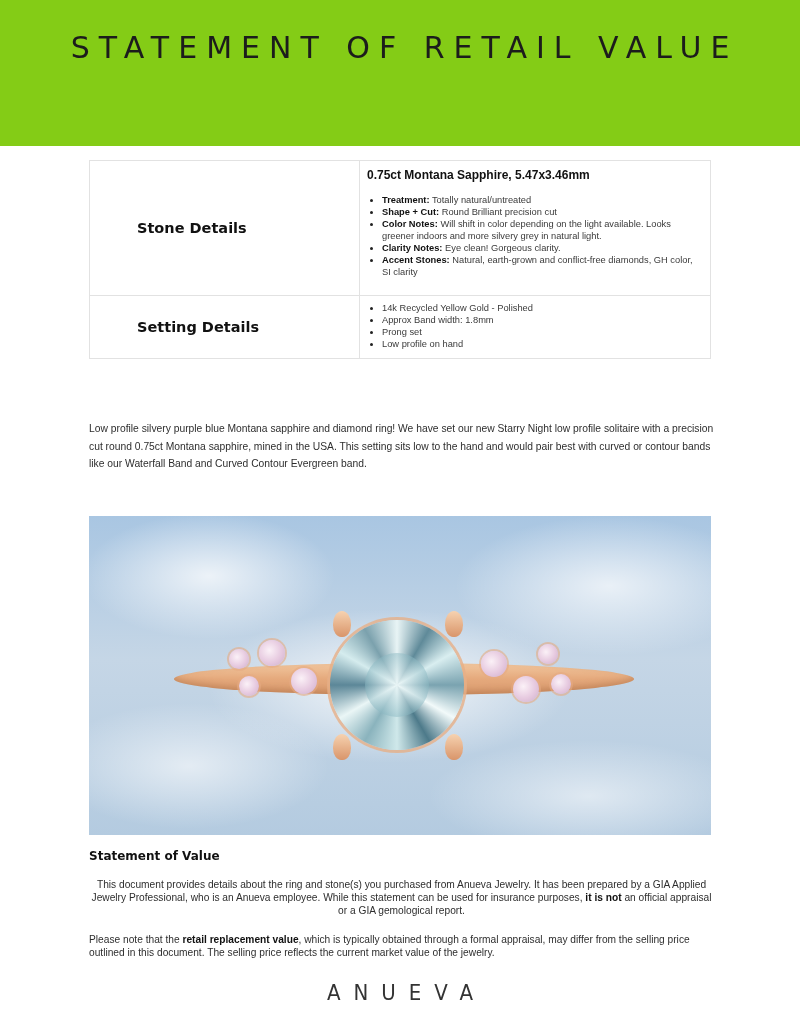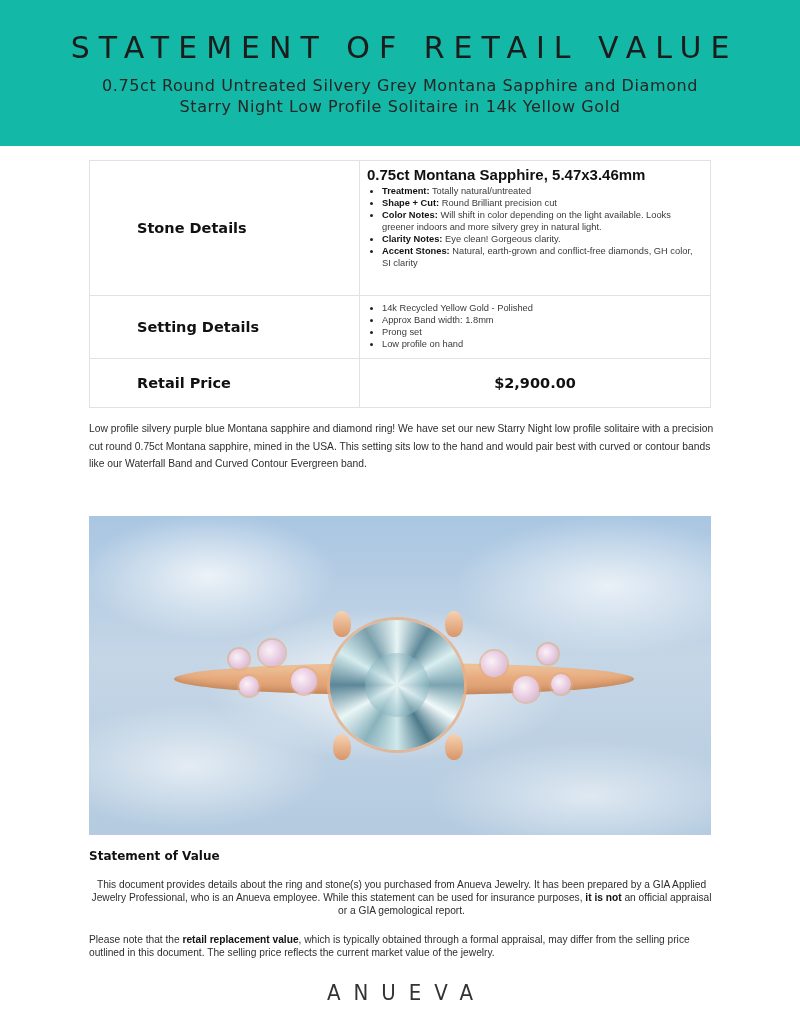--- a/index.html
+++ b/index.html
@@ -1,21 +1,21 @@
 <!DOCTYPE html>
 <html><head>
 <meta charset="utf-8">
 <style>
   * { box-sizing: border-box; margin: 0; padding: 0; }
   html, body { width: 800px; height: 1036px; background: #ffffff; overflow: hidden; }
   body { font-family: "Liberation Sans", "DejaVu Sans", sans-serif; color: #1a1a1a; position: relative; }
 
   .header-band {
     position: absolute; left: 0; top: 0; width: 800px; height: 146px;
-    background: #14b8a6; text-align: center;
+    background: #84cc16; text-align: center;
   }
   .doc-title {
     position: absolute; left: 0; right: 0; top: 30px;
     font-family: "DejaVu Sans", sans-serif; font-weight: normal;
     font-size: 30px; letter-spacing: 9px; color: #1c1c1c; line-height: 36px;
     padding-left: 9px;
   }
   .doc-subtitle {
     position: absolute; left: 0; right: 0; top: 75px;
     font-family: "DejaVu Sans", sans-serif; font-size: 16px; line-height: 21px;
@@ -29,21 +29,21 @@
   .details-table td { border: 1px solid #e2e2e2; vertical-align: middle; }
   .label-cell {
     width: 270px; padding-left: 47px;
     font-family: "DejaVu Sans", sans-serif; font-weight: bold; font-size: 14.5px; color: #111;
   }
   .row-stone { height: 135px; }
   .row-setting { height: 63px; }
   .row-price { height: 49px; }
   .value-cell { padding: 6px 8px 8px 7px; font-size: 9.3px; color: #3a3a3a; line-height: 12px; }
   .row-stone .value-cell { vertical-align: top; padding-top: 8px; }
-  .stone-heading { font-weight: bold; color: #111; font-size: 15px; margin-bottom: 4px; }
+  .stone-heading { font-weight: bold; color: #111; font-size: 12px; margin-bottom: 13px; }
   .bullet-list { list-style: none; }
   .bullet-list li { position: relative; padding-left: 15px; }
   .bullet-list li::before {
     content: ""; position: absolute; left: 3px; top: 4.5px;
     width: 3px; height: 3px; border-radius: 50%; background: #222;
   }
   .bullet-list b { color: #111; }
   .price-cell {
     text-align: center; font-family: "DejaVu Sans", sans-serif;
     font-weight: bold; font-size: 14.5px; color: #111;
@@ -110,24 +110,20 @@
   .logo-sub {
     font-family: "DejaVu Sans", sans-serif; font-size: 10px; letter-spacing: 6px;
     color: #b8b8b8; padding-left: 6px; margin-top: 1px; line-height: 12px;
   }
 </style>
 </head>
 <body>
 
 <div class="header-band">
   <h1 class="doc-title">STATEMENT OF RETAIL VALUE</h1>
-  <div class="doc-subtitle">
-    <div>0.75ct Round Untreated Silvery Grey Montana Sapphire and Diamond</div>
-    <div>Starry Night Low Profile Solitaire in 14k Yellow Gold</div>
-  </div>
 </div>
 
 <table class="details-table">
   <tbody>
       <tr class="row-stone">
     <td class="label-cell">Stone Details</td>
     <td class="value-cell">
       <div class="stone-heading">0.75ct Montana Sapphire, 5.47x3.46mm</div>
       <ul class="bullet-list">
         <li><b>Treatment:</b><span> Totally natural/untreated</span></li>
@@ -141,24 +137,20 @@
   <tr class="row-setting">
     <td class="label-cell">Setting Details</td>
     <td class="value-cell">
       <ul class="bullet-list">
         <li>14k Recycled Yellow Gold - Polished</li>
         <li>Approx Band width: 1.8mm</li>
         <li>Prong set</li>
         <li>Low profile on hand</li>
       </ul>
     </td>
-  </tr>
-  <tr class="row-price">
-    <td class="label-cell">Retail Price</td>
-    <td class="price-cell">$2,900.00</td>
   </tr>
 </tbody>
   </table>
 
 <p class="description">Low profile silvery purple blue Montana sapphire and diamond ring! We have set our new Starry Night low profile solitaire with a precision cut round 0.75ct Montana sapphire, mined in the USA. This setting sits low to the hand and would pair best with curved or contour bands like our Waterfall Band and Curved Contour Evergreen band.</p>
 
 <div class="ring-photo">
   <div class="ring-band"></div>
 
   <div class="accent sm" style="left:140px;top:133px;"></div>

